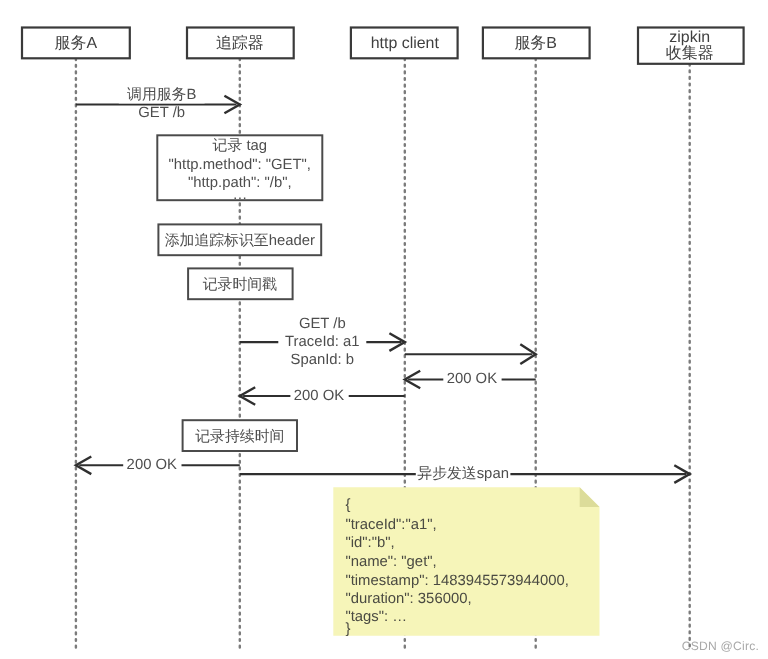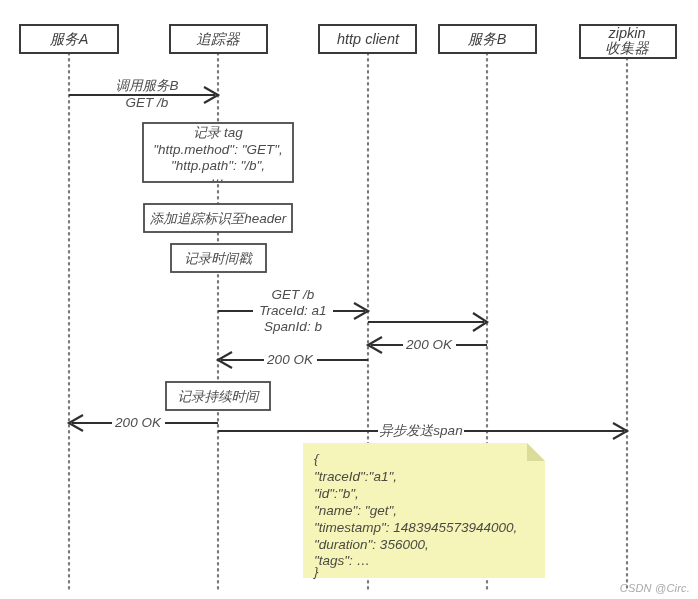--- a/index.html
+++ b/index.html
@@ -11,21 +11,20 @@
     width: 698px;
     height: 599px;
     position: relative;
     font-family: "Liberation Sans", "DejaVu Sans", sans-serif;
     color: #4a4a4a;
     overflow: hidden;
   }
   #canvas {
     position: absolute;
     inset: 0;
-    font-style: italic;
   }
   svg.diagram {
     position: absolute;
     left: 0;
     top: 0;
     width: 698px;
     height: 599px;
   }
   .lifeline {
     stroke: #7b7b7b;

